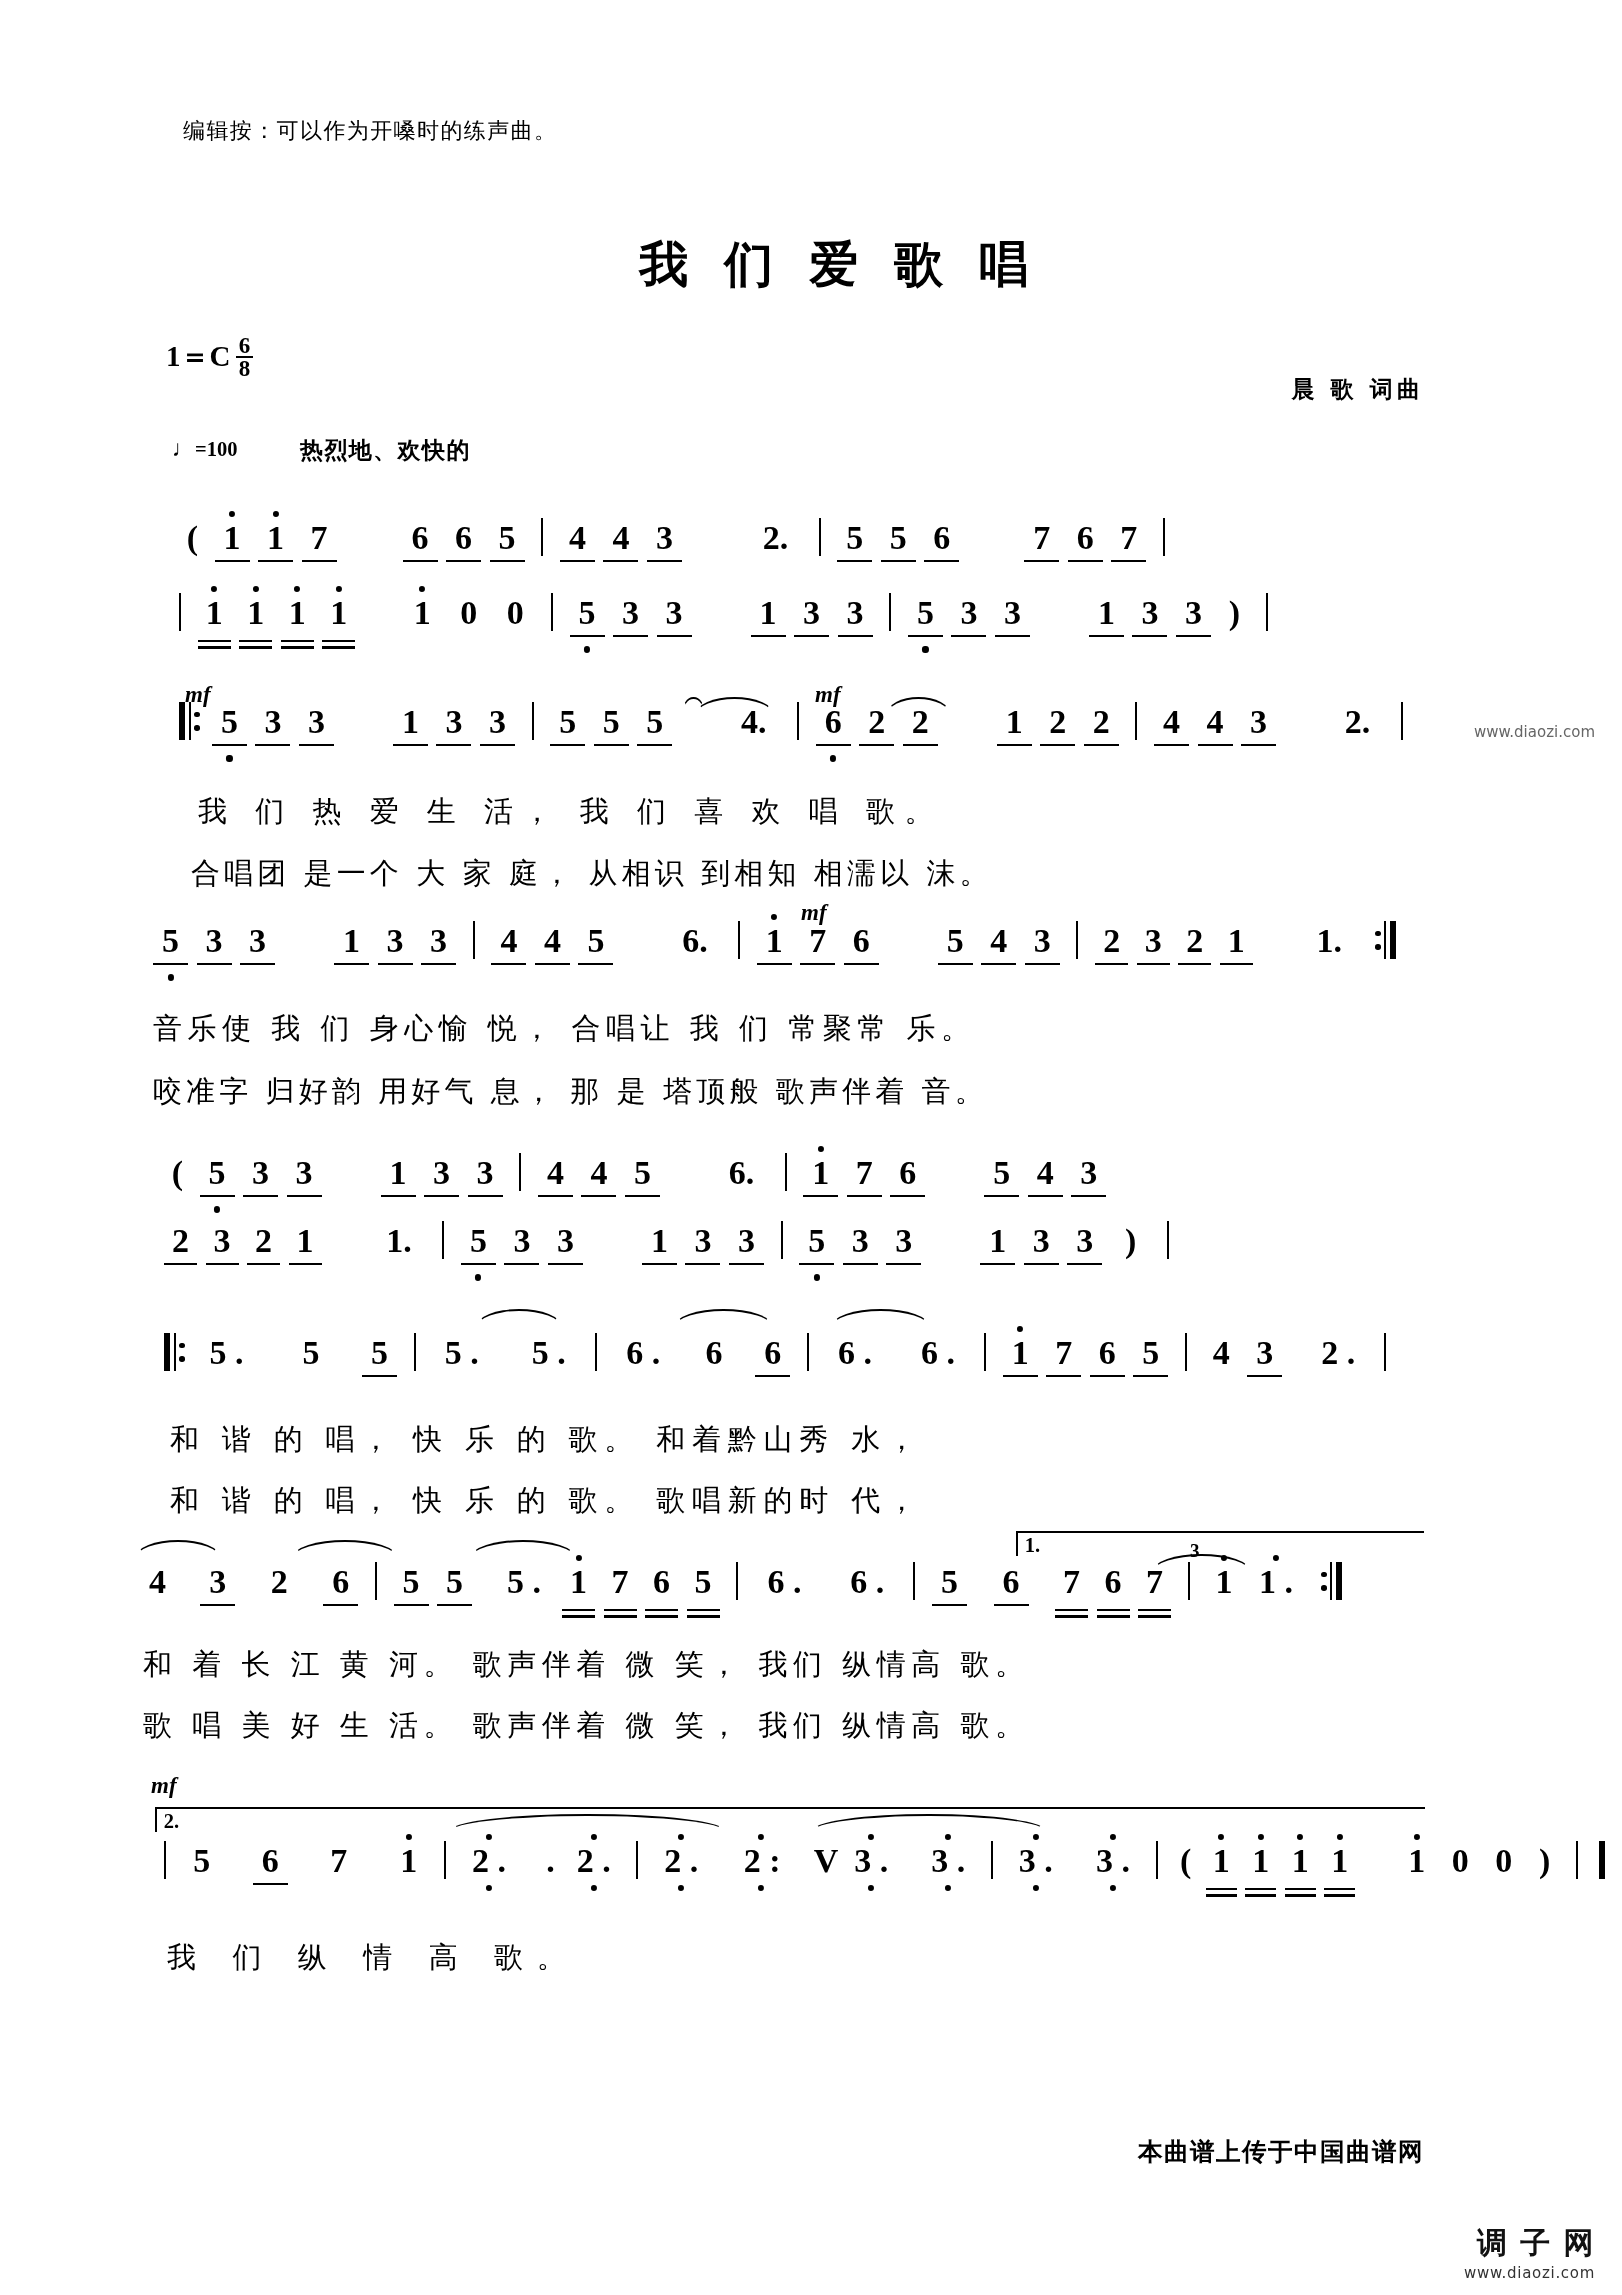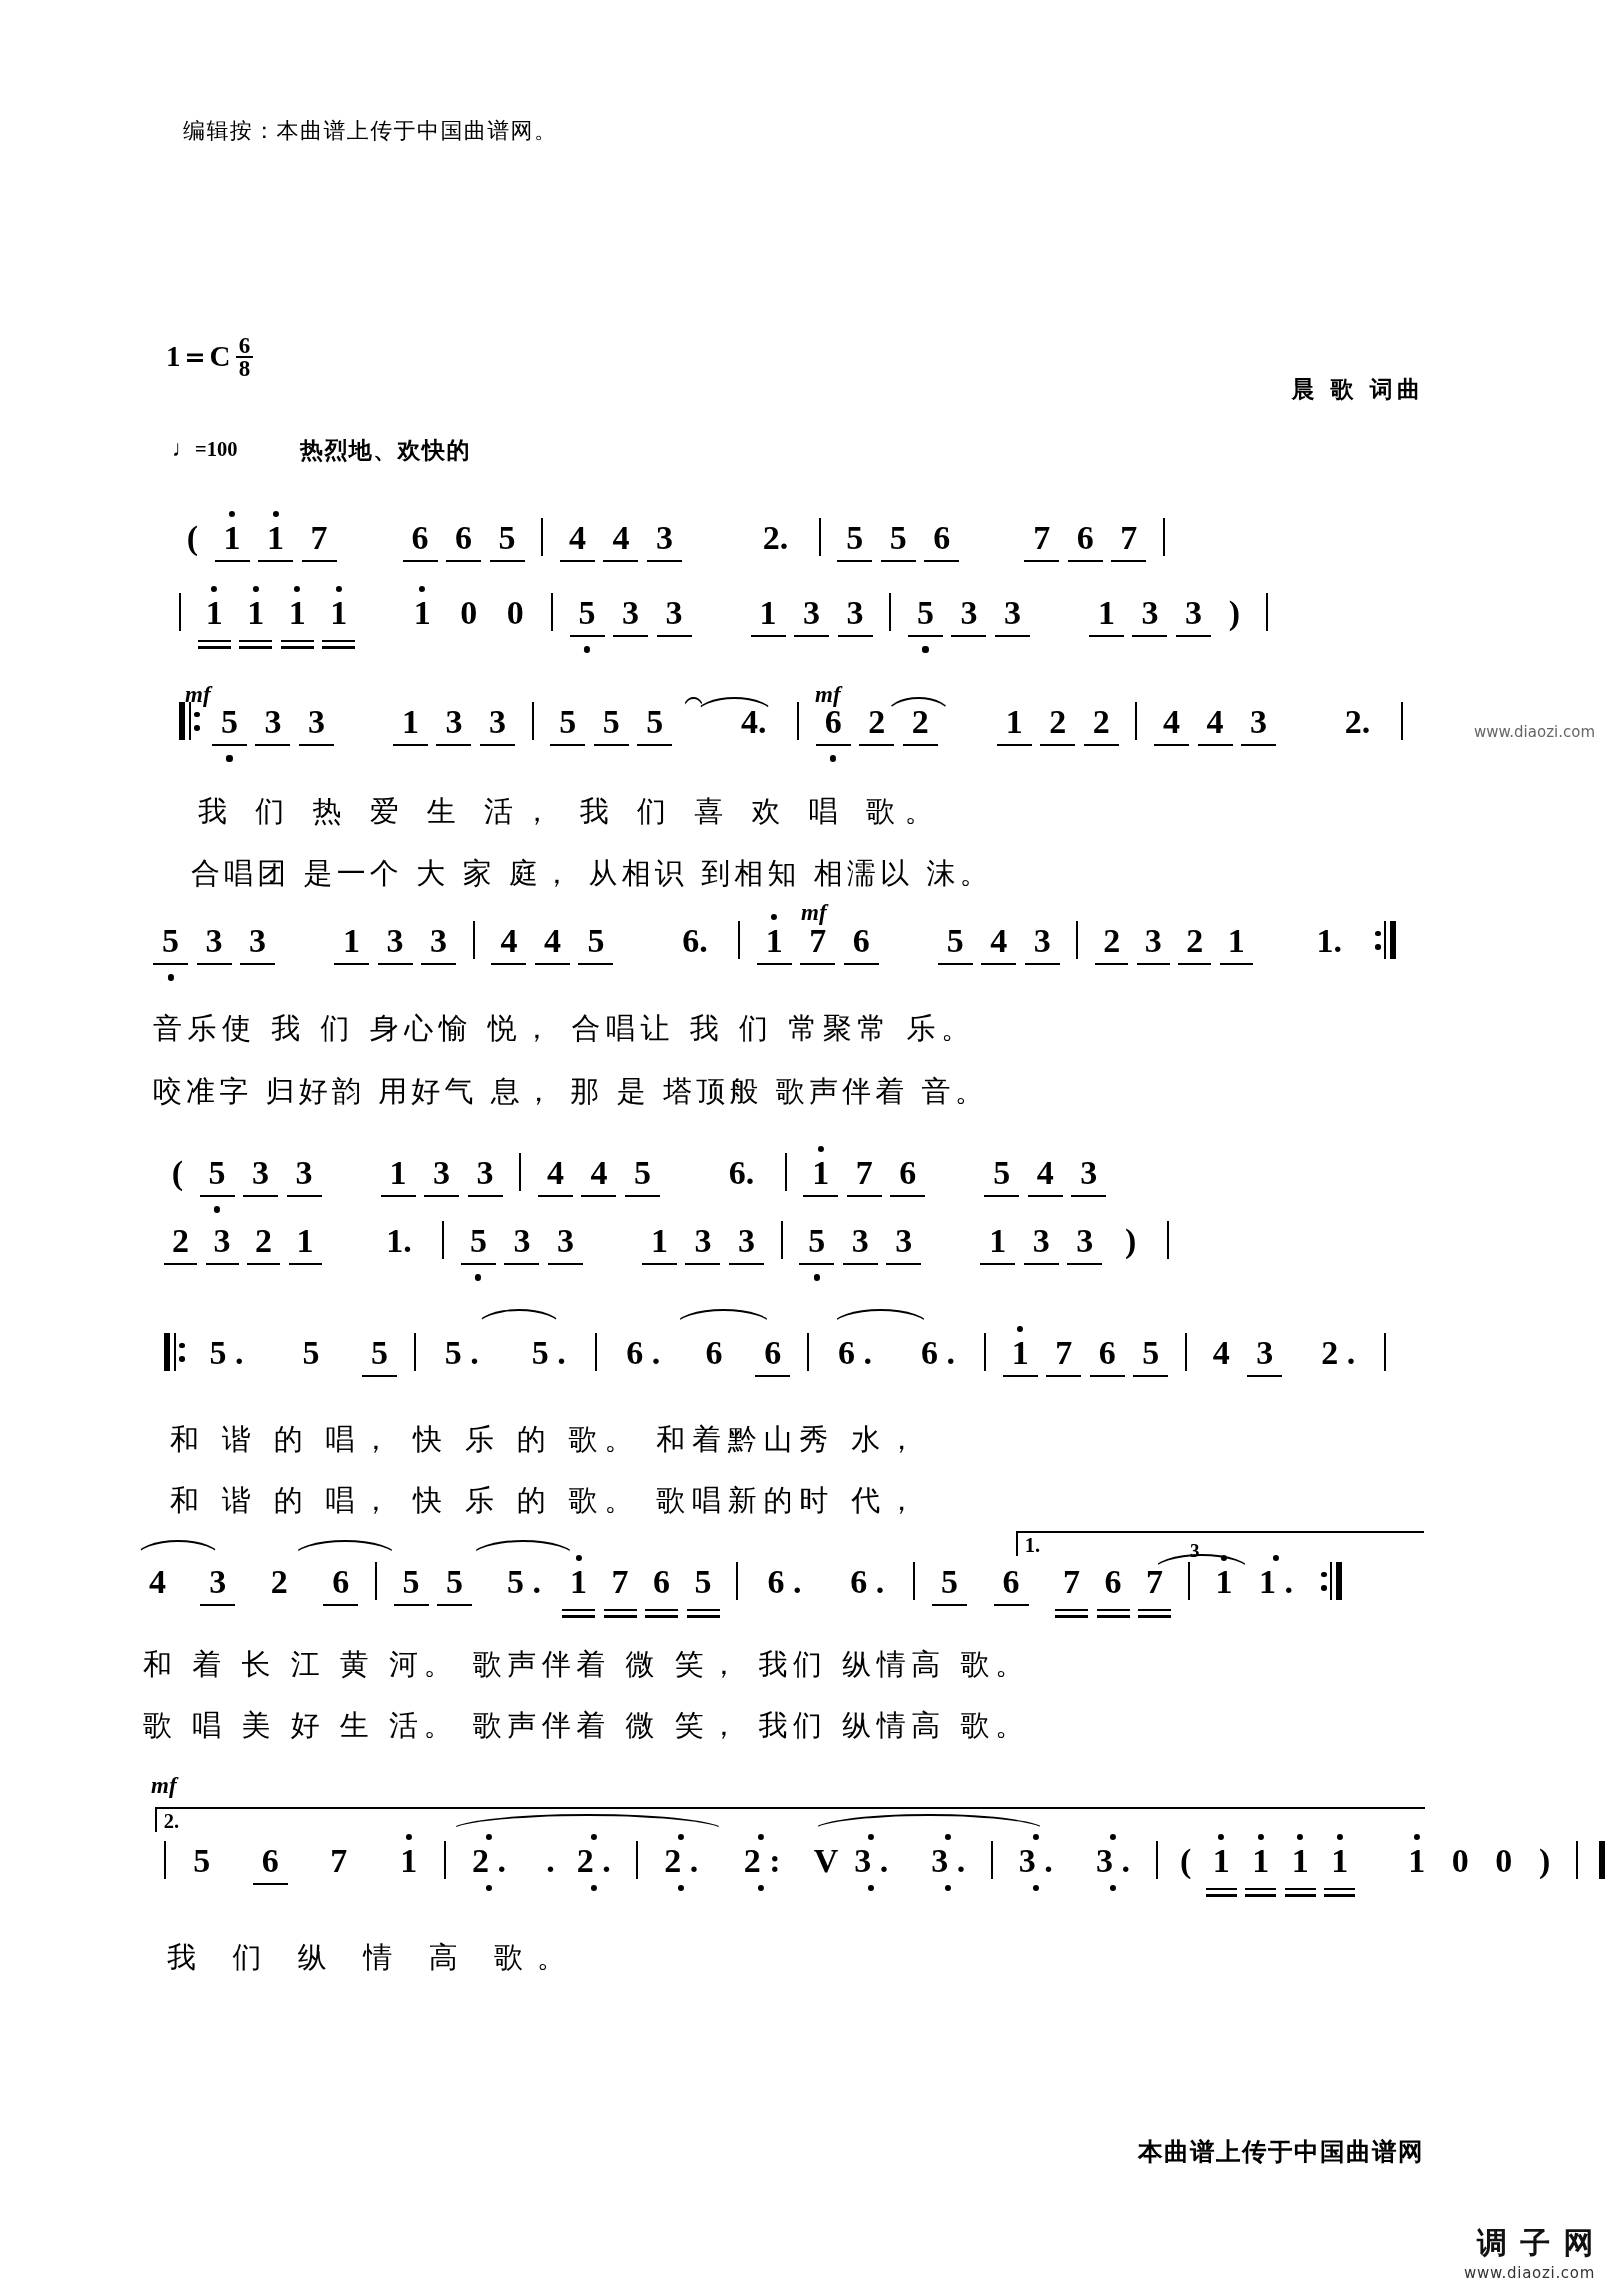--- a/index.html
+++ b/index.html
@@ -246,22 +246,23 @@
     font-family: "DejaVu Sans", sans-serif;
     font-size: 15px;
     color: #666;
   }
 </style>
 </head>
 <body>
 
 <div class="page">
 
-  <div class="editor-note">编辑按：本曲谱上传于中国曲谱网。</div>
-
+  <div class="editor-note">编辑按：可以作为开嗓时的练声曲。</div>
+
+  <div class="title">我 们 爱 歌 唱</div>
 
   <div class="keysig">
     <span>1＝C</span><span class="frac"><span class="num">6</span><span class="den">8</span></span>
   </div>
 
   <div class="composer">晨 歌 词曲</div>
 
   <div class="tempo">
     <span class="note">♩</span><span>=100</span>
   </div>

